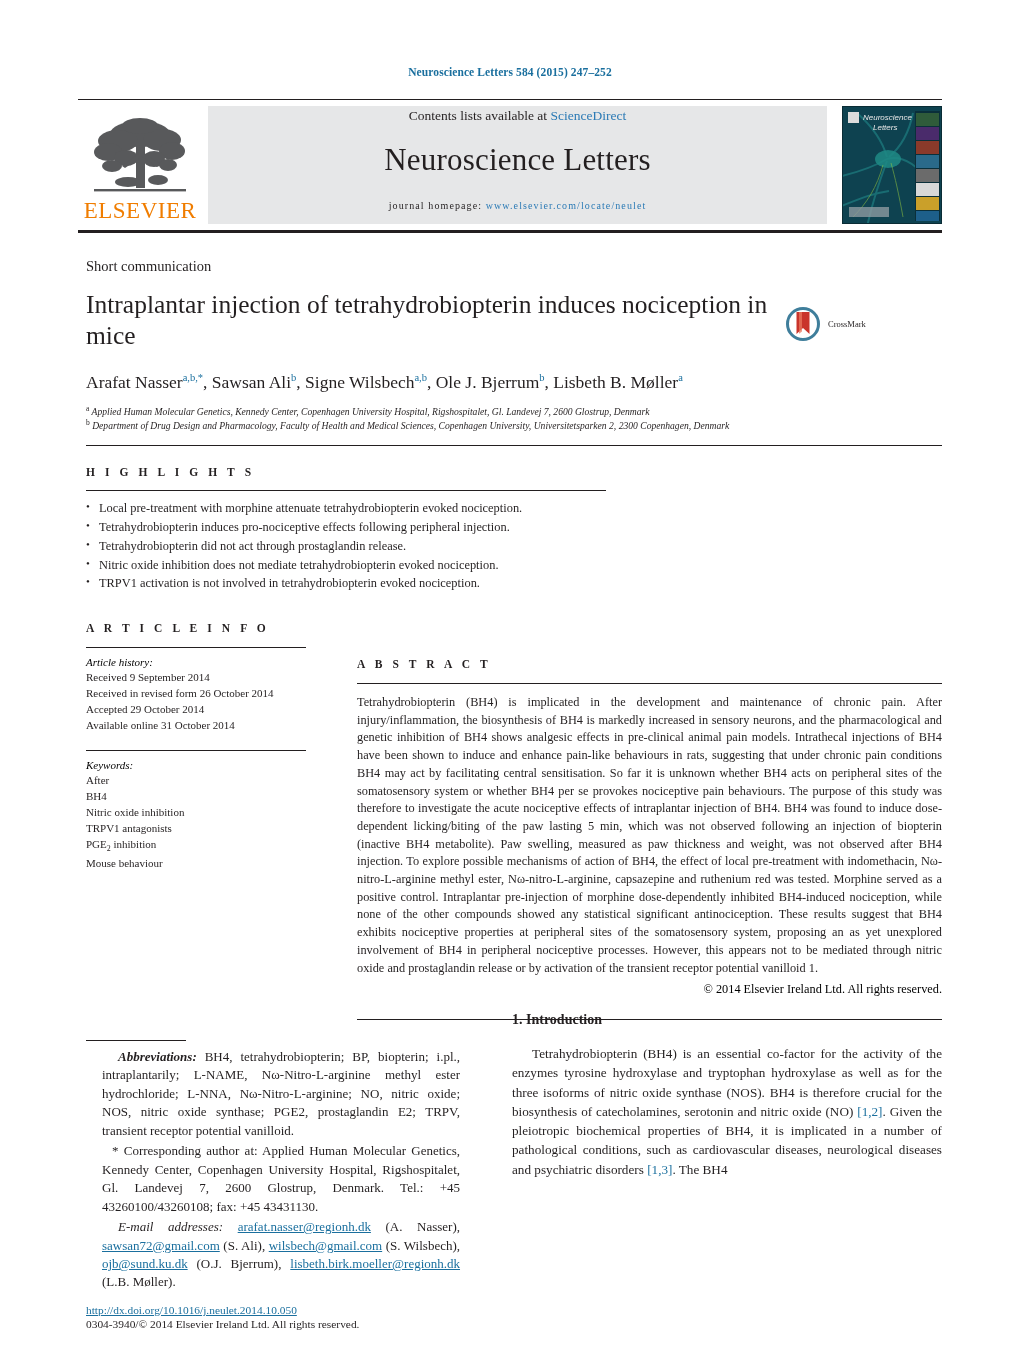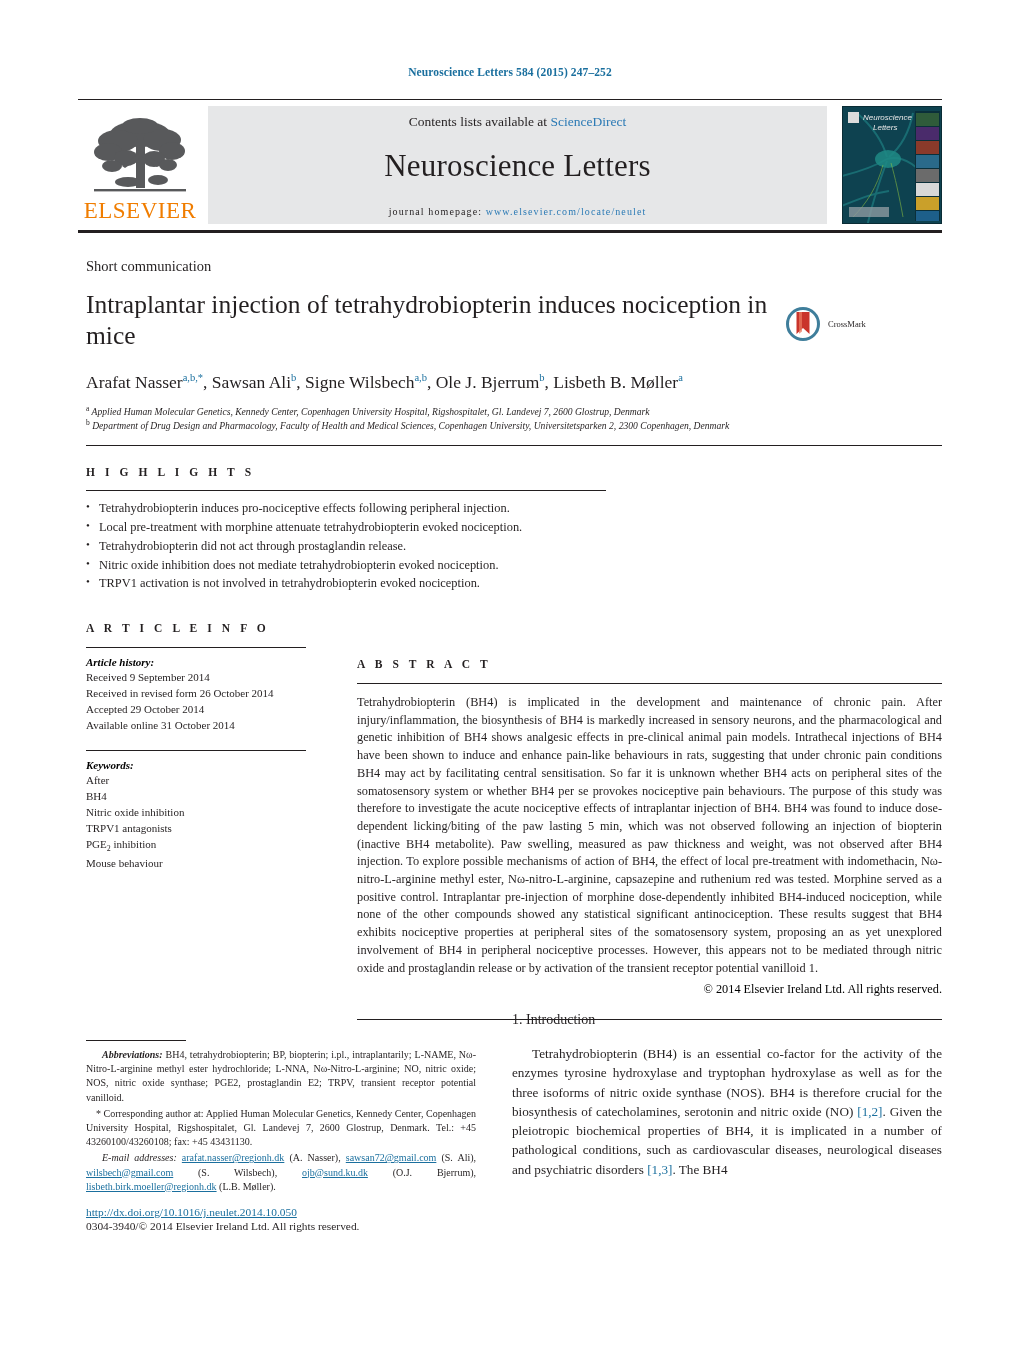--- a/index.html
+++ b/index.html
@@ -72,21 +72,21 @@
     margin-top: -1px;
   }
   .journal-band {
     flex: 1 1 auto;
     background: #e6e7e8;
     margin-left: 6px;
     margin-right: 15px;
     display: flex;
     flex-direction: column;
     align-items: center;
-    justify-content: space-between;
+    justify-content: center;
     padding: 4px 0 20px;
   }
   .contents-line {
     font-size: 13.5px;
     color: #231f20;
     margin-top: 4px;
   }
   .contents-line .sd { color: #2b7ab5; }
   .journal-name {
     font-family: "Liberation Serif", serif;
@@ -214,21 +214,21 @@
     left: 357px; top: 658px;
     width: 585px;
   }
   .info-rule {
     border-top: 1px solid #231f20;
     margin: 13px 0 8px;
   }
   .info-sub {
     font-size: 11px;
     font-style: italic;
-    font-weight: bold;
+    font-weight: normal;
     margin-bottom: 1px;
   }
   .info-line {
     font-size: 11px;
     line-height: 1.47;
     color: #231f20;
   }
   .kw-rule {
     border-top: 1px solid #231f20;
     margin: 16px 0 8px;
@@ -263,44 +263,44 @@
     position: absolute;
     left: 512px; top: 1012px;
     width: 430px;
   }
   .foot-rule {
     border-top: 1px solid #231f20;
     width: 100px;
     margin-bottom: 7px;
   }
   .foot-p {
-    font-size: 10px;
+    font-size: 13px;
     line-height: 1.42;
     text-align: justify;
     color: #231f20;
-    margin: 0 0 2px;
+    margin: 0 16px 2px;
   }
   .foot-p .it { font-style: italic; font-weight: bold; }
   .foot-p .ital { font-style: italic; }
   .lnk { color: #1a6f9e; text-decoration: none; }
   .lnk.ul { text-decoration: underline; }
   .doi-line {
     font-size: 11.4px;
     color: #1a6f9e;
     margin-top: 12px;
     text-decoration: underline;
   }
   .issn-line {
     font-size: 11.4px;
     color: #231f20;
     margin-top: 2px;
   }
   .h2-intro {
     font-size: 14px;
-    font-weight: normal;
+    font-weight: bold;
     color: #231f20;
     margin: 0 0 16px;
   }
   .intro-p {
     font-size: 13.2px;
     line-height: 1.46;
     text-align: justify;
     text-indent: 20px;
     color: #231f20;
     margin: 0;
@@ -416,22 +416,22 @@
       <div><sup>b</sup> <span>Department of Drug Design and Pharmacology, Faculty of Health and Medical Sciences, Copenhagen University, Universitetsparken 2, 2300 Copenhagen, Denmark</span></div>
     </div>
 
     <div class="head-rule"></div>
   </div>
 
   <div class="highlights">
     <div class="sec-label">H I G H L I G H T S</div>
     <div class="hl-rule"></div>
     <ul class="hl-list">
+      <li>Local pre-treatment with morphine attenuate tetrahydrobiopterin evoked nociception.</li>
       <li>Tetrahydrobiopterin induces pro-nociceptive effects following peripheral injection.</li>
-      <li>Local pre-treatment with morphine attenuate tetrahydrobiopterin evoked nociception.</li>
       <li>Tetrahydrobiopterin did not act through prostaglandin release.</li>
       <li>Nitric oxide inhibition does not mediate tetrahydrobiopterin evoked nociception.</li>
       <li>TRPV1 activation is not involved in tetrahydrobiopterin evoked nociception.</li>
     </ul>
   </div>
 
   <div class="info-col">
     <div class="sec-label">A R T I C L E   I N F O</div>
     <div class="info-rule"></div>
     <div class="info-sub">Article history:</div>

